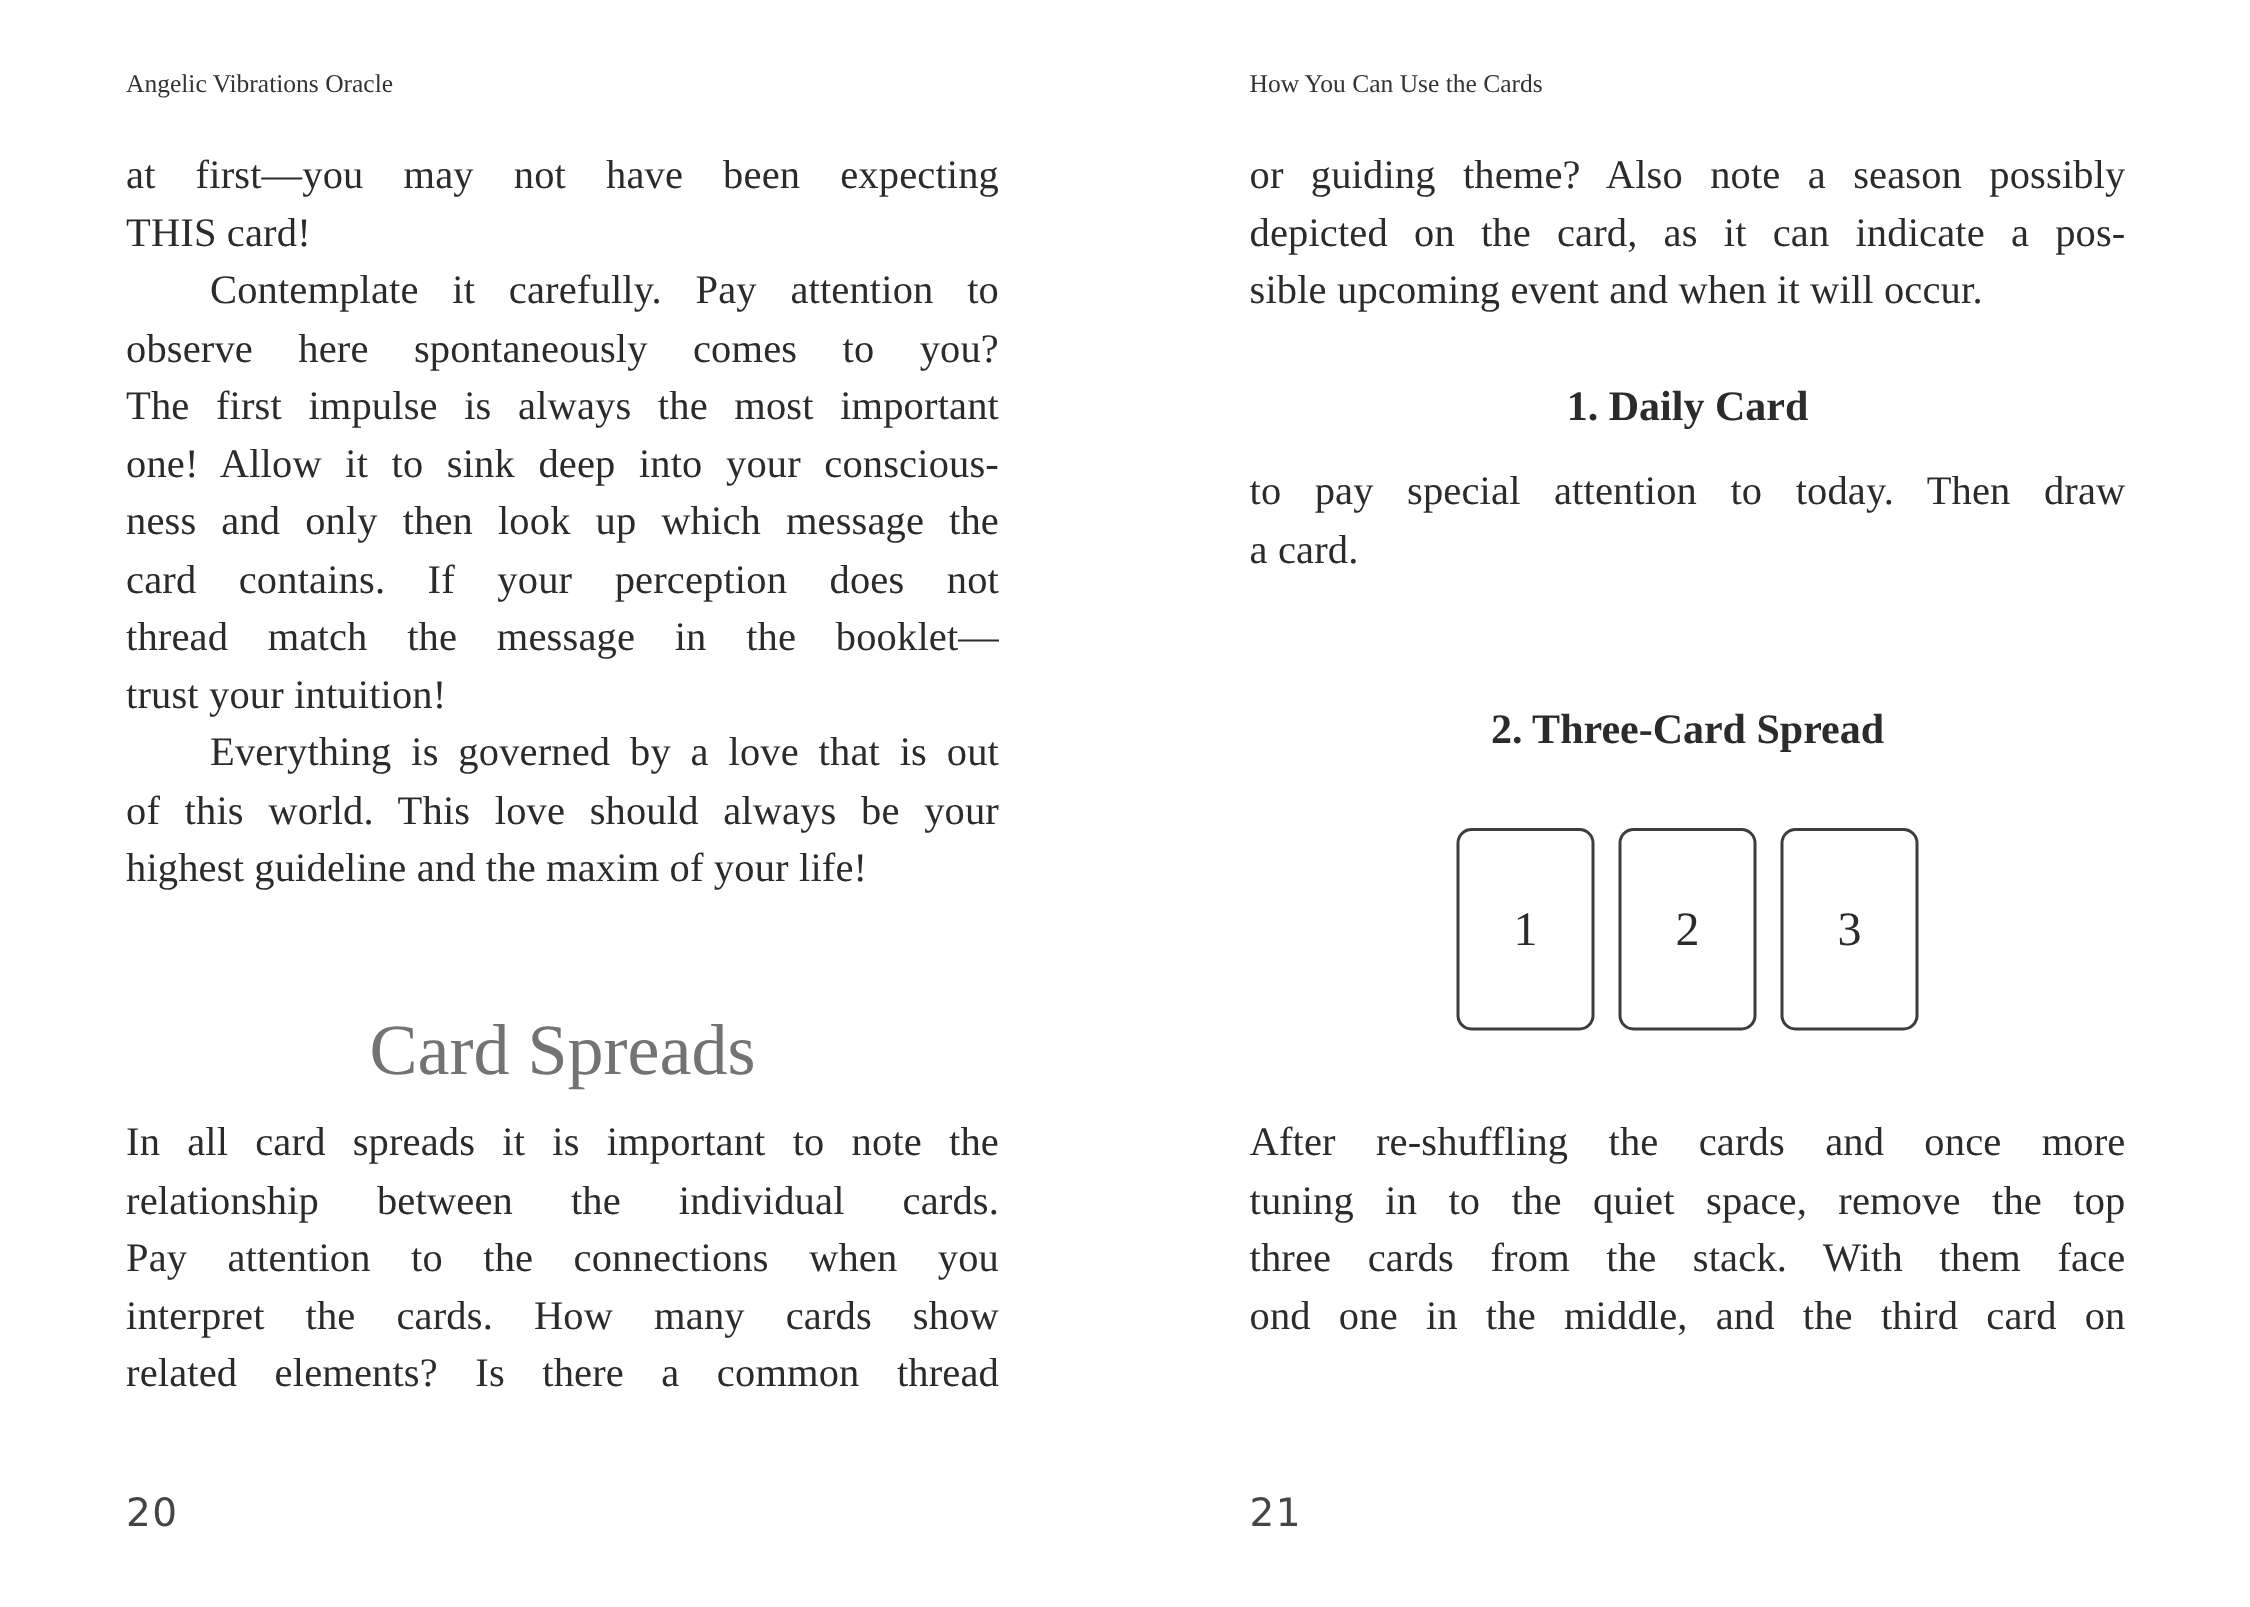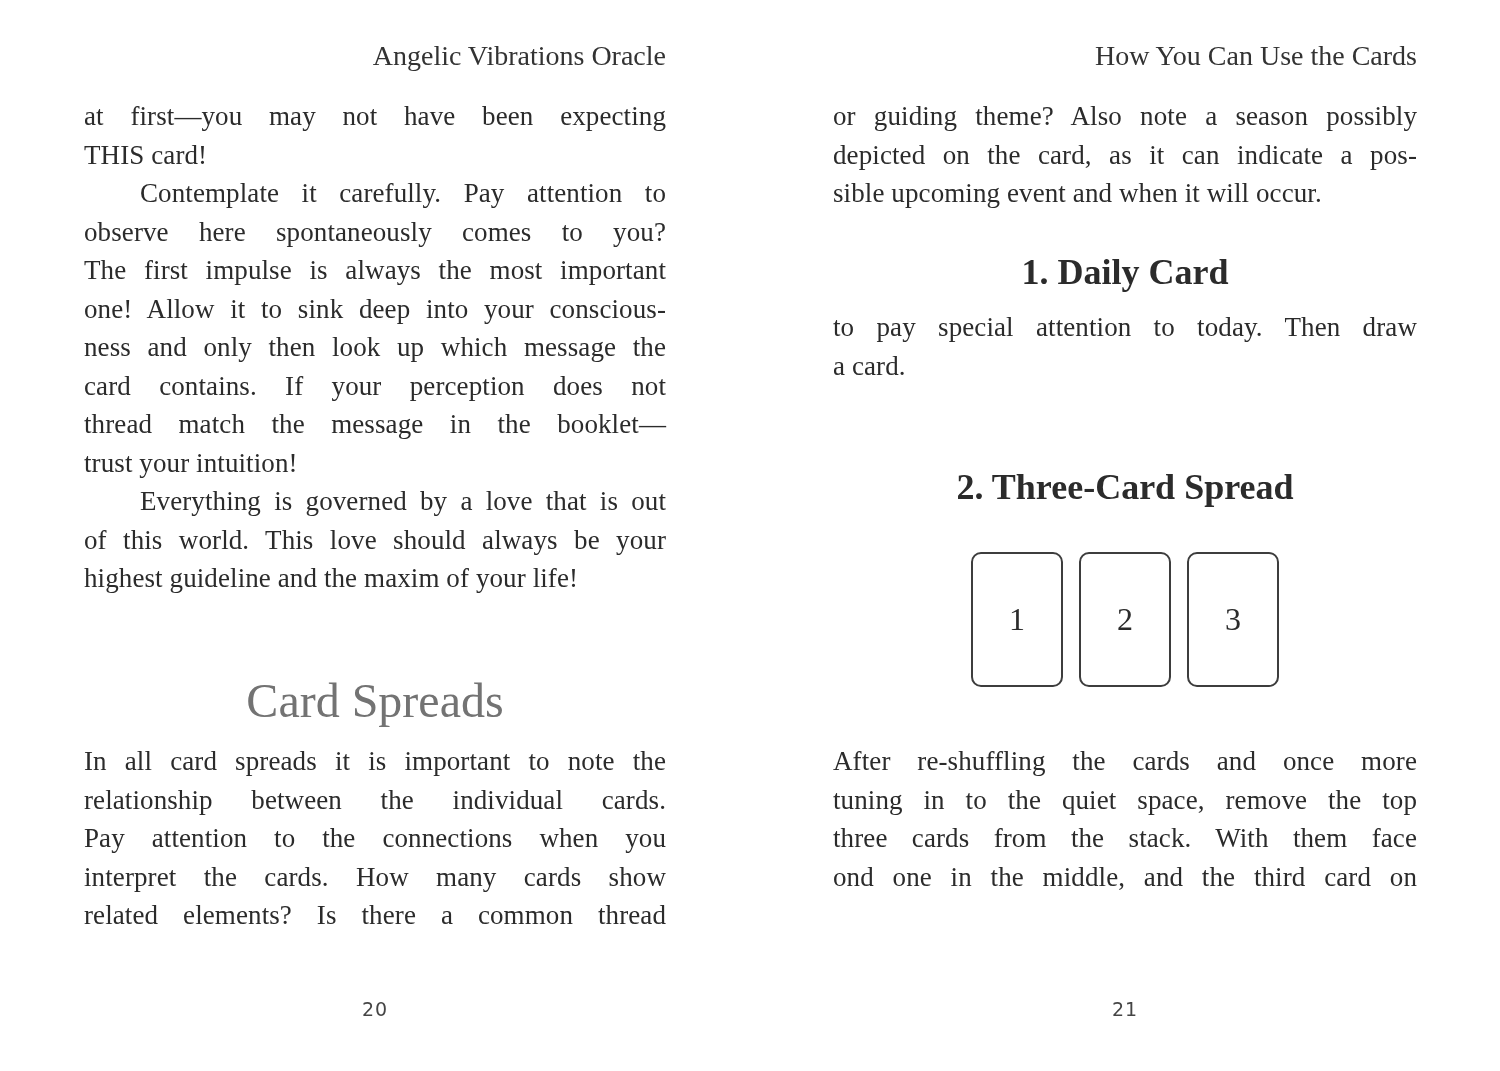--- a/index.html
+++ b/index.html
@@ -21,22 +21,22 @@
     top: 0;
     height: 1071px;
   }
   .page.left  { left: 84px;  width: 582px; }
   .page.right { left: 833px; width: 584px; }
 
   .running-header {
     position: absolute;
     top: 40px;
     width: 100%;
-    text-align: right;
-    font-size: 28px;
+    text-align: left;
+    font-size: 17px;
     line-height: 32px;
     color: #333333;
   }
 
   .block { position: absolute; width: 100%; }
 
   .line {
     font-size: 27px;
     line-height: 38.5px;
     text-align: justify;
@@ -56,21 +56,21 @@
     font-size: 48px;
     line-height: 52px;
     font-weight: 400;
     color: #737373;
   }
   .sub-heading {
     position: absolute;
     width: 100%;
     margin: 0;
     text-align: center;
-    font-size: 36px;
+    font-size: 28px;
     line-height: 40px;
     font-weight: 700;
     color: #2b2b2b;
   }
   .lp-body1 { top: 97px; }
   .lp-body2 { top: 742px; }
   .rp-body1 { top: 97px; }
   .rp-h1    { top: 252px; }
   .rp-body2 { top: 308px; }
   .rp-h2    { top: 467px; }
@@ -96,23 +96,23 @@
   }
   .card-num {
     font-size: 32px;
     color: #2b2b2b;
   }
 
   .page-number {
     position: absolute;
     top: 995px;
     width: 100%;
-    text-align: center;
+    text-align: left;
     font-family: "DejaVu Sans", "Liberation Sans", sans-serif;
-    font-size: 19px;
+    font-size: 26px;
     line-height: 28px;
     color: #454545;
     letter-spacing: 1px;
   }
 </style>
 </head>
 <body>
 
 <div class="spread">
 

